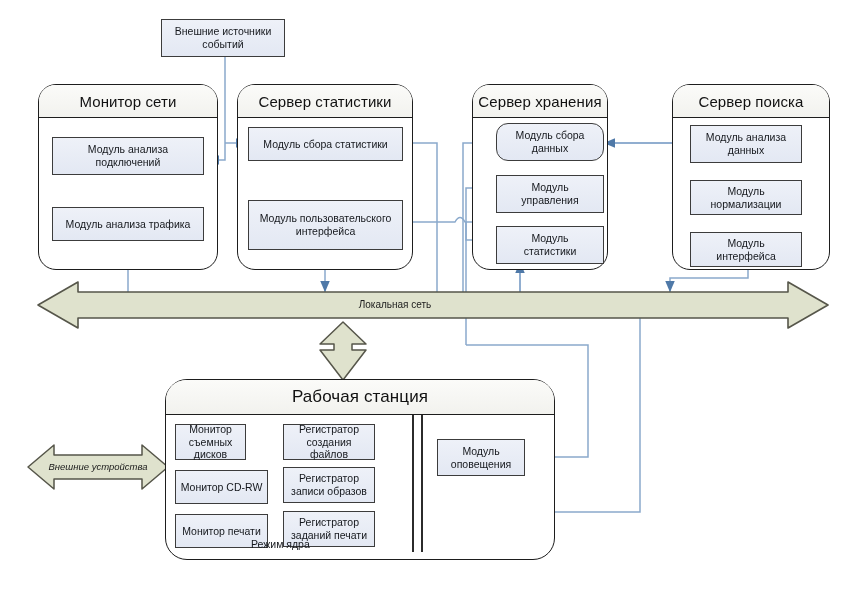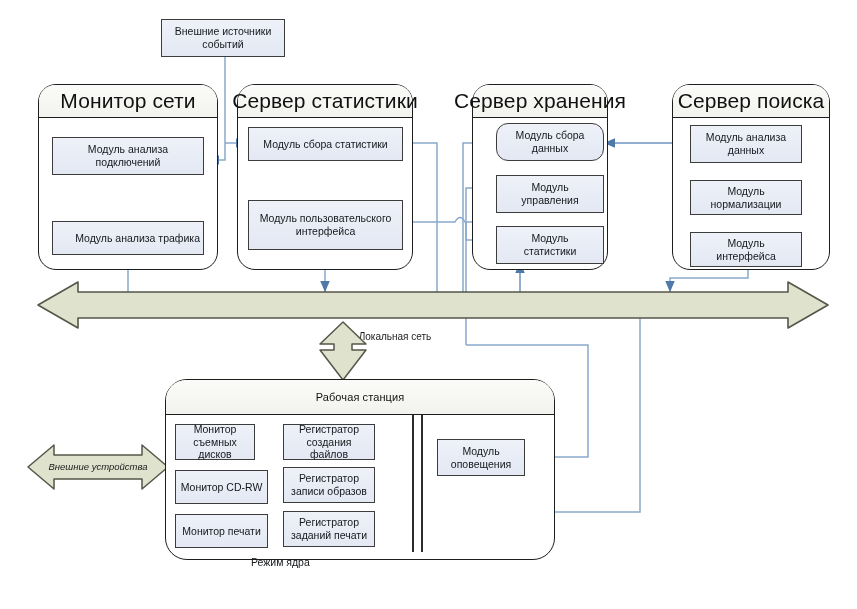--- a/index.html
+++ b/index.html
@@ -6,21 +6,21 @@
   body{font-family:"Liberation Sans","DejaVu Sans",sans-serif;}
   #stage{position:relative;width:857px;height:609px;background:#fff;overflow:hidden;}
   #wires{position:absolute;left:0;top:0;width:857px;height:609px;pointer-events:none;}
 
   
   .panel{position:absolute;border:1.6px solid #1d1d1d;border-radius:18px;background:#ffffff;box-sizing:border-box;}
   .panel-hd{position:absolute;left:0;right:0;top:0;height:32px;
     background:linear-gradient(#fbfbf9,#f2f2ee);
     border-bottom:1.4px solid #1d1d1d;border-radius:16px 16px 0 0;
     display:flex;align-items:center;justify-content:center;
-    font-size:21px;color:#111;letter-spacing:.1px;white-space:nowrap;}
+    font-size:15px;color:#111;letter-spacing:.1px;white-space:nowrap;}
 
   
   .box{position:absolute;box-sizing:border-box;border:1.3px solid #3c3c3c;
     background:linear-gradient(#eef1f8,#e3e8f3);
     display:flex;align-items:center;justify-content:center;text-align:center;
     font-size:10.5px;color:#15181d;line-height:1.22;padding:16px 3px;}
 
   
   .arrowshape{position:absolute;}
   .arrowshape svg{display:block;overflow:visible;}
@@ -111,21 +111,21 @@
 
   <div class="panel" style="left:38px;top:84px;width:180px;height:186px;">
     <div class="panel-hd">Монитор сети</div>
   </div>
   <div class="box" style="left:52px;top:137px;width:152px;height:38px;">
     <div>
       <span>Модуль анализа</span><br>
       <span>подключений</span>
     </div>
   </div>
-  <div class="box" style="left:52px;top:221px;width:152px;height:33px;justify-content:flex-end;">
+  <div class="box" style="left:52px;top:207px;width:152px;height:33px;">
     <span>Модуль анализа трафика</span>
   </div>
 
   <div class="panel" style="left:237px;top:84px;width:176px;height:186px;">
     <div class="panel-hd">Сервер статистики</div>
   </div>
   <div class="box" style="left:248px;top:200px;width:155px;height:50px;">
     <div>
       <span>Модуль пользовательского</span><br>
       <span>интерфейса</span>
@@ -177,43 +177,43 @@
       <span>Модуль</span><br>
       <span>интерфейса</span>
     </div>
   </div>
 
   <div class="arrowshape" style="left:38px;top:282px;width:790px;height:46px;">
     <svg width="790" height="46" viewBox="0 0 790 46">
       <polygon points="40,10 750,10 750,0 790,23 750,46 750,36 40,36 40,46 0,23 40,0" fill="#dfe2cd" stroke="#56564a" stroke-width="1.6" stroke-linejoin="round"></polygon>
     </svg>
   </div>
-  <div class="arrowlabel" style="left:0;top:299px;width:790px;text-align:center;margin-top:32px;">Локальная сеть</div>
+  <div class="arrowlabel" style="left:0;top:299px;width:790px;text-align:center;">Локальная сеть</div>
 
   <div class="arrowshape" style="left:318px;top:322px;width:50px;height:58px;">
     <svg width="50" height="58" viewBox="0 0 50 58">
       <polygon points="25,0 48,22 34,22 34,28 48,28 25,58 2,28 16,28 16,22 2,22" fill="#dfe2cd" stroke="#56564a" stroke-width="1.5" stroke-linejoin="round"></polygon>
     </svg>
   </div>
 
   <div class="arrowshape" style="left:28px;top:443px;width:140px;height:48px;">
     <svg width="140" height="48" viewBox="0 0 140 48">
       <polygon points="26,12 114,12 114,2 140,24 114,46 114,36 26,36 26,46 0,24 26,2" fill="#dfe2cd" stroke="#56564a" stroke-width="1.5" stroke-linejoin="round"></polygon>
     </svg>
   </div>
   <div class="arrowlabel" style="left:28px;top:461px;width:140px;text-align:center;font-size:9.5px;font-style:italic;">Внешние устройства</div>
 
   <div class="panel" style="left:165px;top:379px;width:390px;height:181px;border-radius:22px;">
-    <div class="panel-hd" style="height:34px;font-size:11px;border-radius:20px 20px 0 0;">Рабочая станция</div>
+    <div class="panel-hd" style="height:34px;font-size:17px;border-radius:20px 20px 0 0;">Рабочая станция</div>
   </div>
 
   <div class="divider" style="left:412px;top:415px;width:1.6px;height:137px;"></div>
   <div class="divider" style="left:421px;top:415px;width:1.6px;height:137px;"></div>
 
-  <div class="box" style="left:175px;top:424px;width:80px;height:36px;">
+  <div class="box" style="left:175px;top:424px;width:71px;height:36px;">
     <div>
       <span>Монитор</span><br>
       <span>съемных дисков</span>
     </div>
   </div>
   <div class="box" style="left:175px;top:514px;width:93px;height:29px;">
     <span>Монитор печати</span>
   </div>
   <div class="box" style="left:175px;top:470px;width:93px;height:29px;">
     <span>Монитор CD-RW</span>
@@ -238,15 +238,15 @@
     </div>
   </div>
 
   <div class="box" style="left:437px;top:439px;width:88px;height:37px;">
     <div>
       <span>Модуль</span><br>
       <span>оповещения</span>
     </div>
   </div>
 
-  <div class="modelabel" style="left:251px;top:556px;">Режим ядра</div>
+  <div class="modelabel" style="left:251px;top:538px;">Режим ядра</div>
 
 </div>
 
 </body></html>

